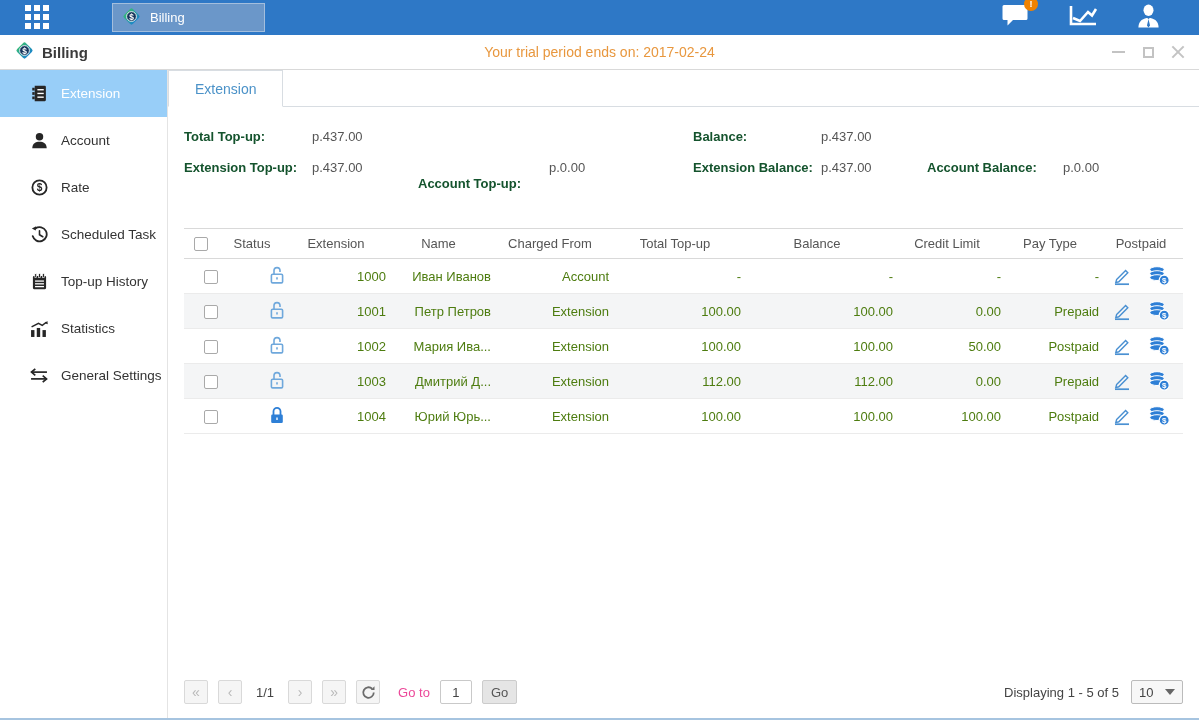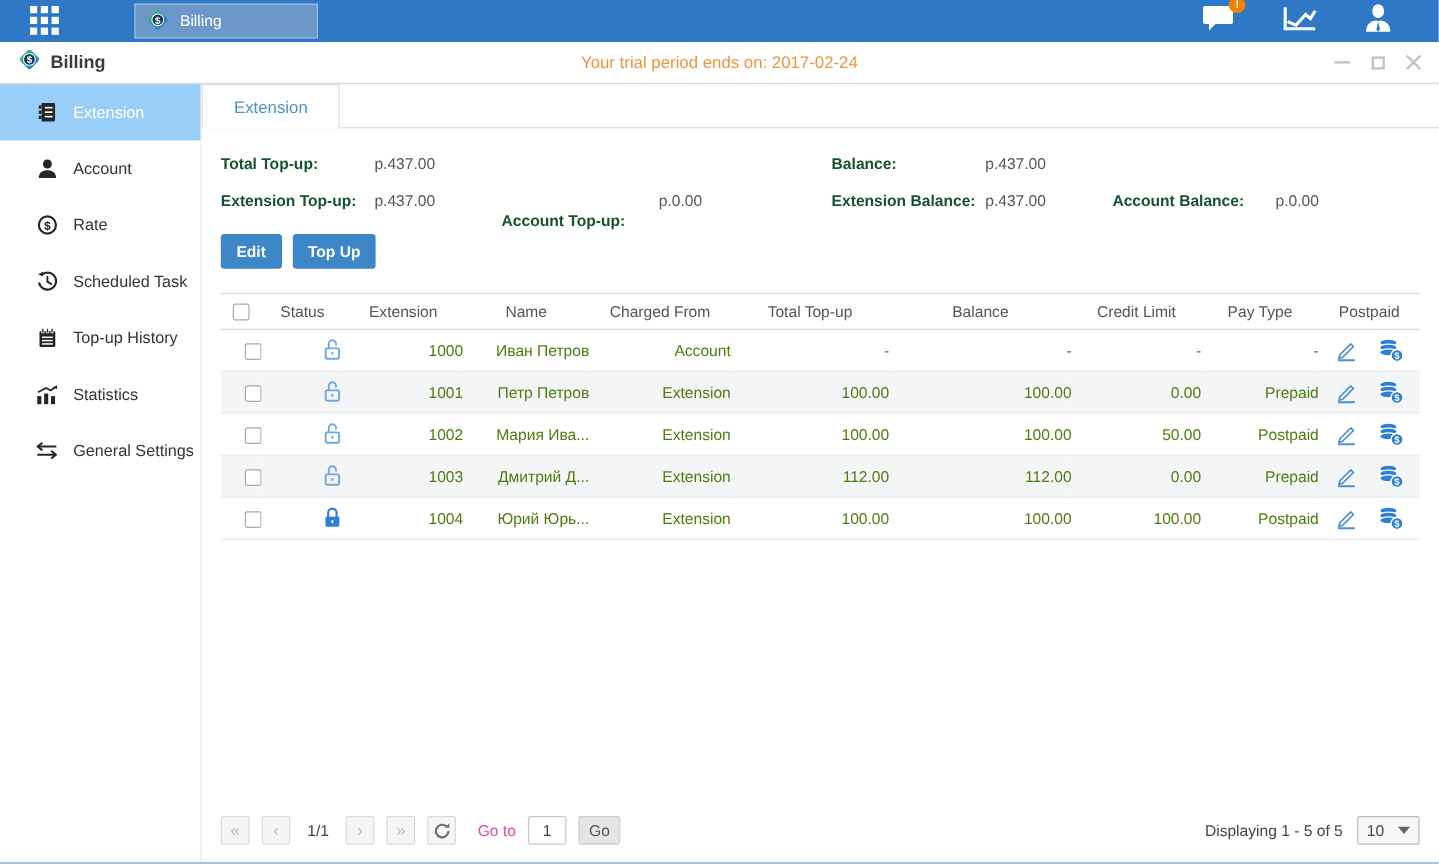--- a/index.html
+++ b/index.html
@@ -52,21 +52,21 @@
   .sum-lbl { font-weight:bold; color:#14532d; }
   .w128 { width:128px; } .w106 { width:106px; } .w131 { width:131px;margin-top:32px; } .w136 { width:136px; }
 
   
   .toolbar { padding:12px 16px 20px 16px; display:flex; gap:9px; }
   .btn-primary { background:#3d87c8; color:#fff; border:none; border-radius:3px; height:29px; padding:0 13px;
     font-size:13px; font-family:inherit; font-weight:bold; cursor:pointer; }
 
   
   .tablewrap { padding:0 16px; }
-  table { border-collapse:collapse; width:100%; table-layout:fixed; }
+  table { border-collapse:collapse; width:100%; table-layout:fixed;margin-top:45px; }
   thead th { height:30px; font-size:13px; font-weight:normal; color:#555; text-align:center;
     border-top:1px solid #d9d9d9; border-bottom:1px solid #d9d9d9; }
   tbody td { height:35px; font-size:13px; color:#4d7c0f; text-align:right; border-bottom:1px solid #ebebeb; overflow:hidden; white-space:nowrap; }
   tbody tr:nth-child(even) { background:#f4f5f6; }
   .cb { display:inline-block; width:14px; height:14px; border:1px solid #a9a9a9; border-radius:2px; background:#fff; vertical-align:middle; cursor:pointer; }
   .ops { display:flex; align-items:center; justify-content:center; gap:16px; }
   .opico { display:flex; cursor:pointer; }
   .statico { display:inline-flex; }
 
   
@@ -284,24 +284,20 @@
         </div>
         <div class="sum-row">
           <span class="sum-lbl w128">Extension Balance:</span>
           <span class="w106">p.437.00</span>
           <span class="sum-lbl w136">Account Balance:</span>
           <span>p.0.00</span>
         </div>
       </div>
     </div>
 
-    <div class="toolbar">
-      <button class="btn-primary">Edit</button>
-      <button class="btn-primary">Top Up</button>
-    </div>
 
     <div class="tablewrap">
       <table>
         <colgroup>
           <col style="width:34px">
             <col style="width:68px">
             <col style="width:100px">
             <col style="width:105px">
           <col style="width:118px">
             <col style="width:132px">
@@ -328,21 +324,21 @@
             <tr>
               <td><span class="cb"></span></td>
               <td><span class="statico">
                   <svg width="18" height="20" viewBox="0 0 18 20">
                     <path d="M6 9.5 V5.6 a3 3 0 0 1 6 0 V7" fill="none" stroke="#6fa8dc" stroke-width="1.6"></path>
                     <rect x="3.4" y="9.3" width="11.2" height="8.6" rx="1.2" fill="none" stroke="#6fa8dc" stroke-width="1.6"></rect>
                     <line x1="9" y1="12.3" x2="9" y2="14.6" stroke="#6fa8dc" stroke-width="1.6"></line>
                   </svg>
                 </span></td>
               <td>1000</td>
-              <td>Иван Петров</td>
+              <td>Иван Иванов</td>
               <td>Account</td>
               <td>-</td>
               <td>-</td>
               <td>-</td>
               <td>-</td>
               <td>
                 <span class="ops">
                   <span class="opico">
                     <svg width="20" height="19" viewBox="0 0 20 19">
                       <path d="M4.6 12.6 L13.6 3.6 l2.2 2.2 L6.8 14.8 l-3 0.8 z" fill="none" stroke="#4a90d2" stroke-width="1.4"></path>

